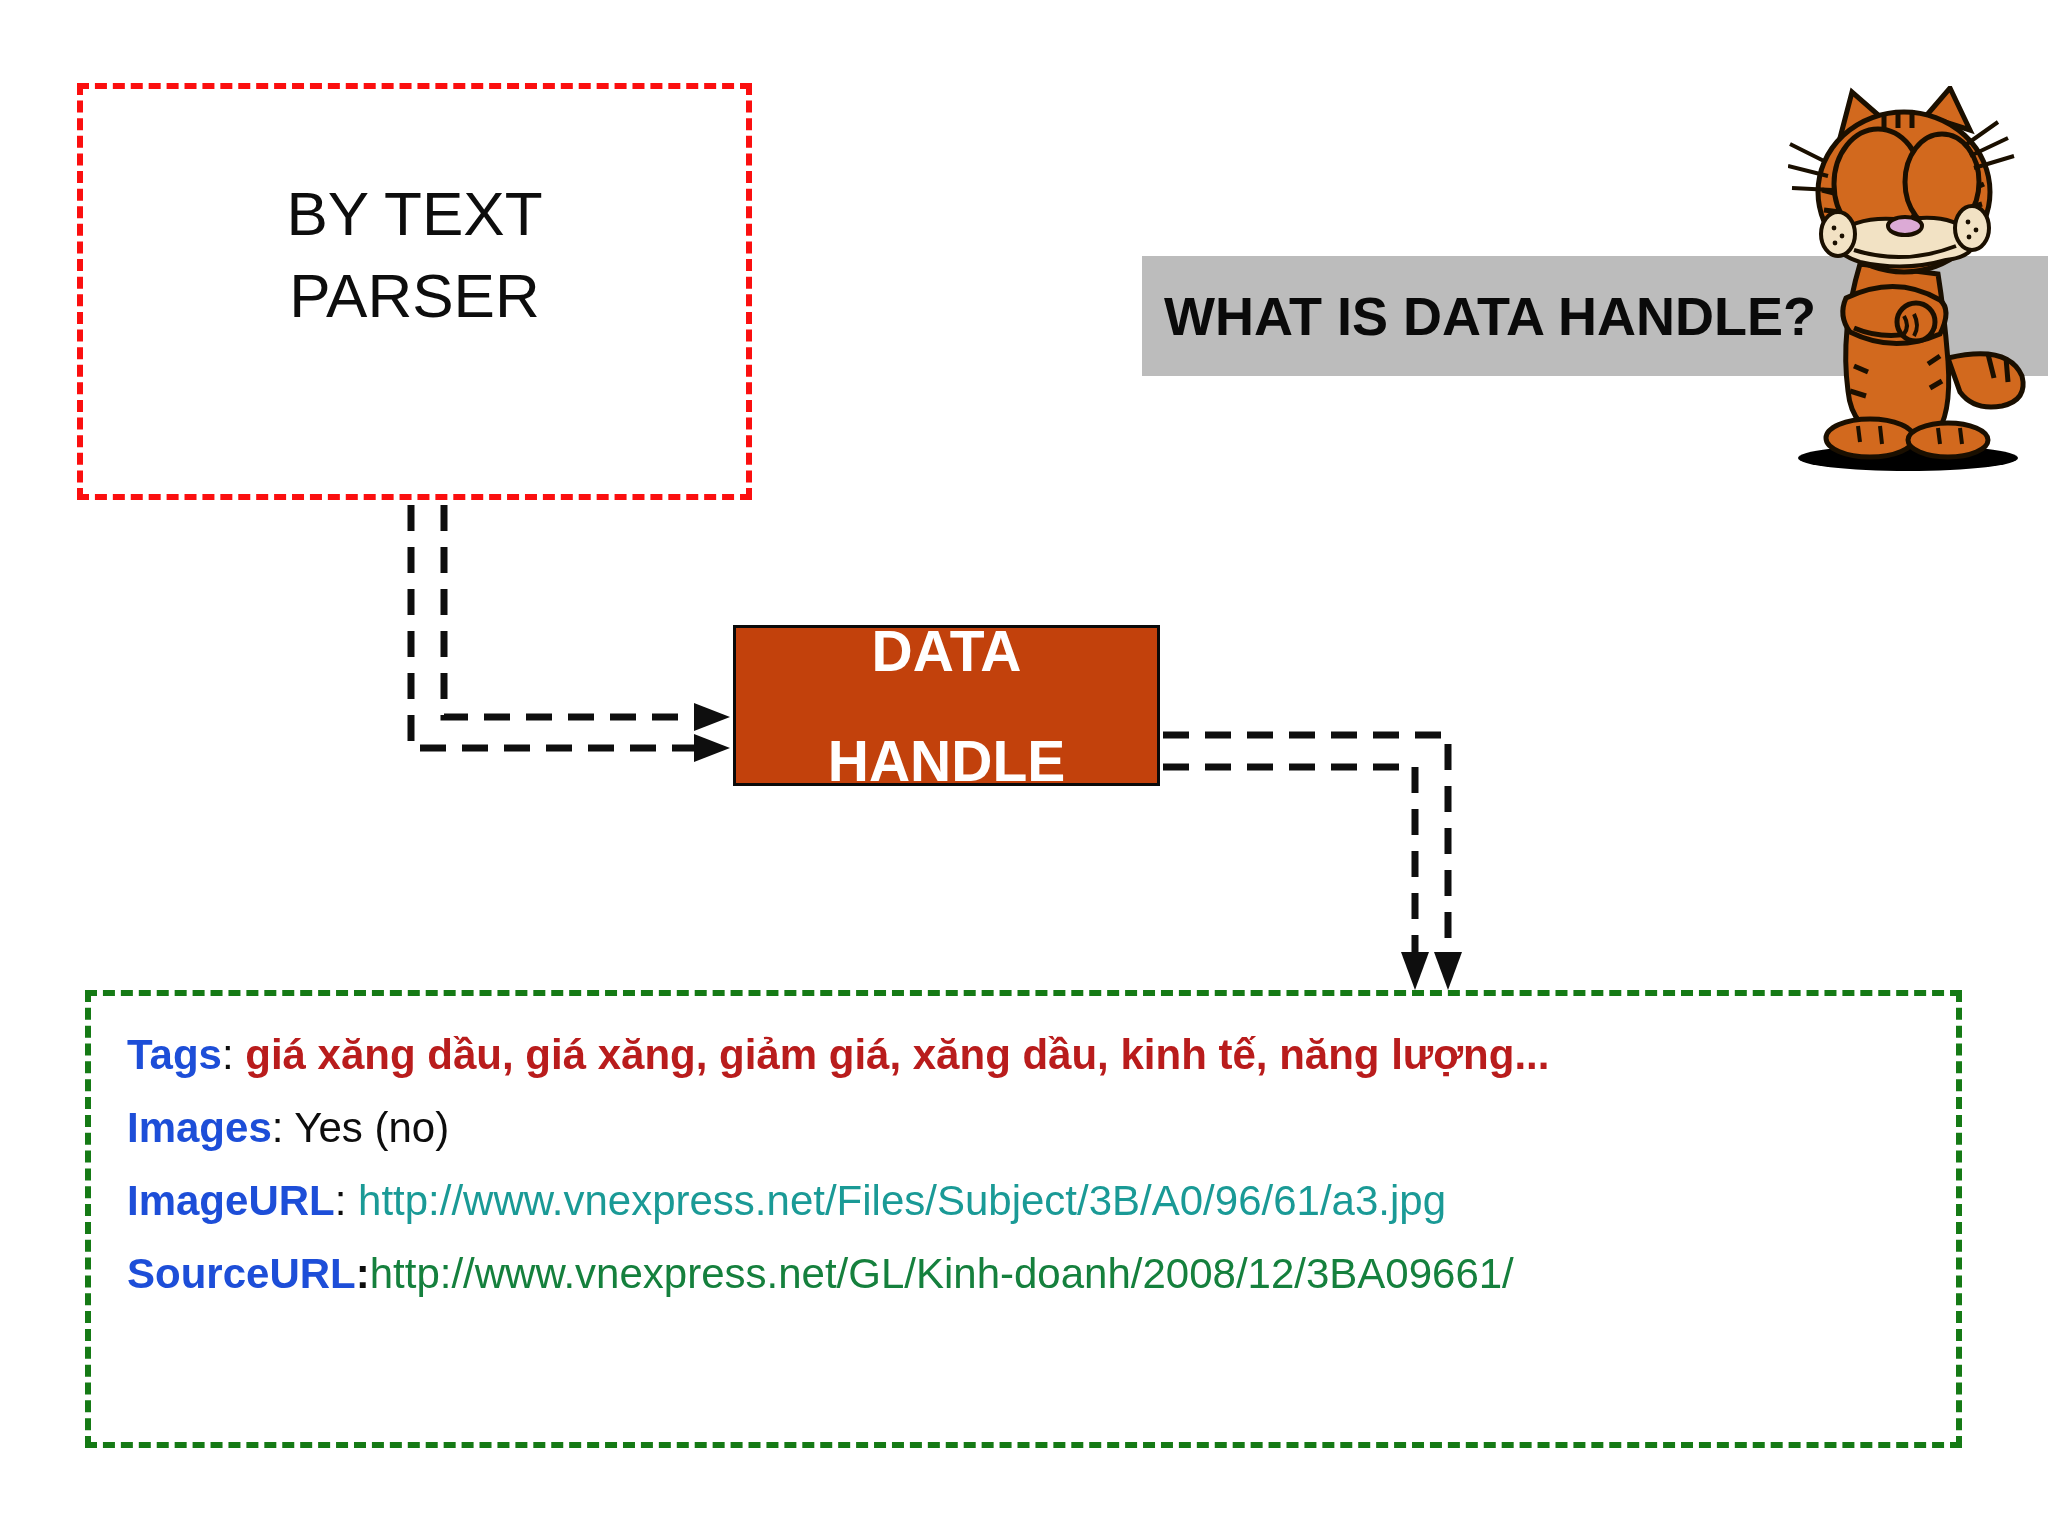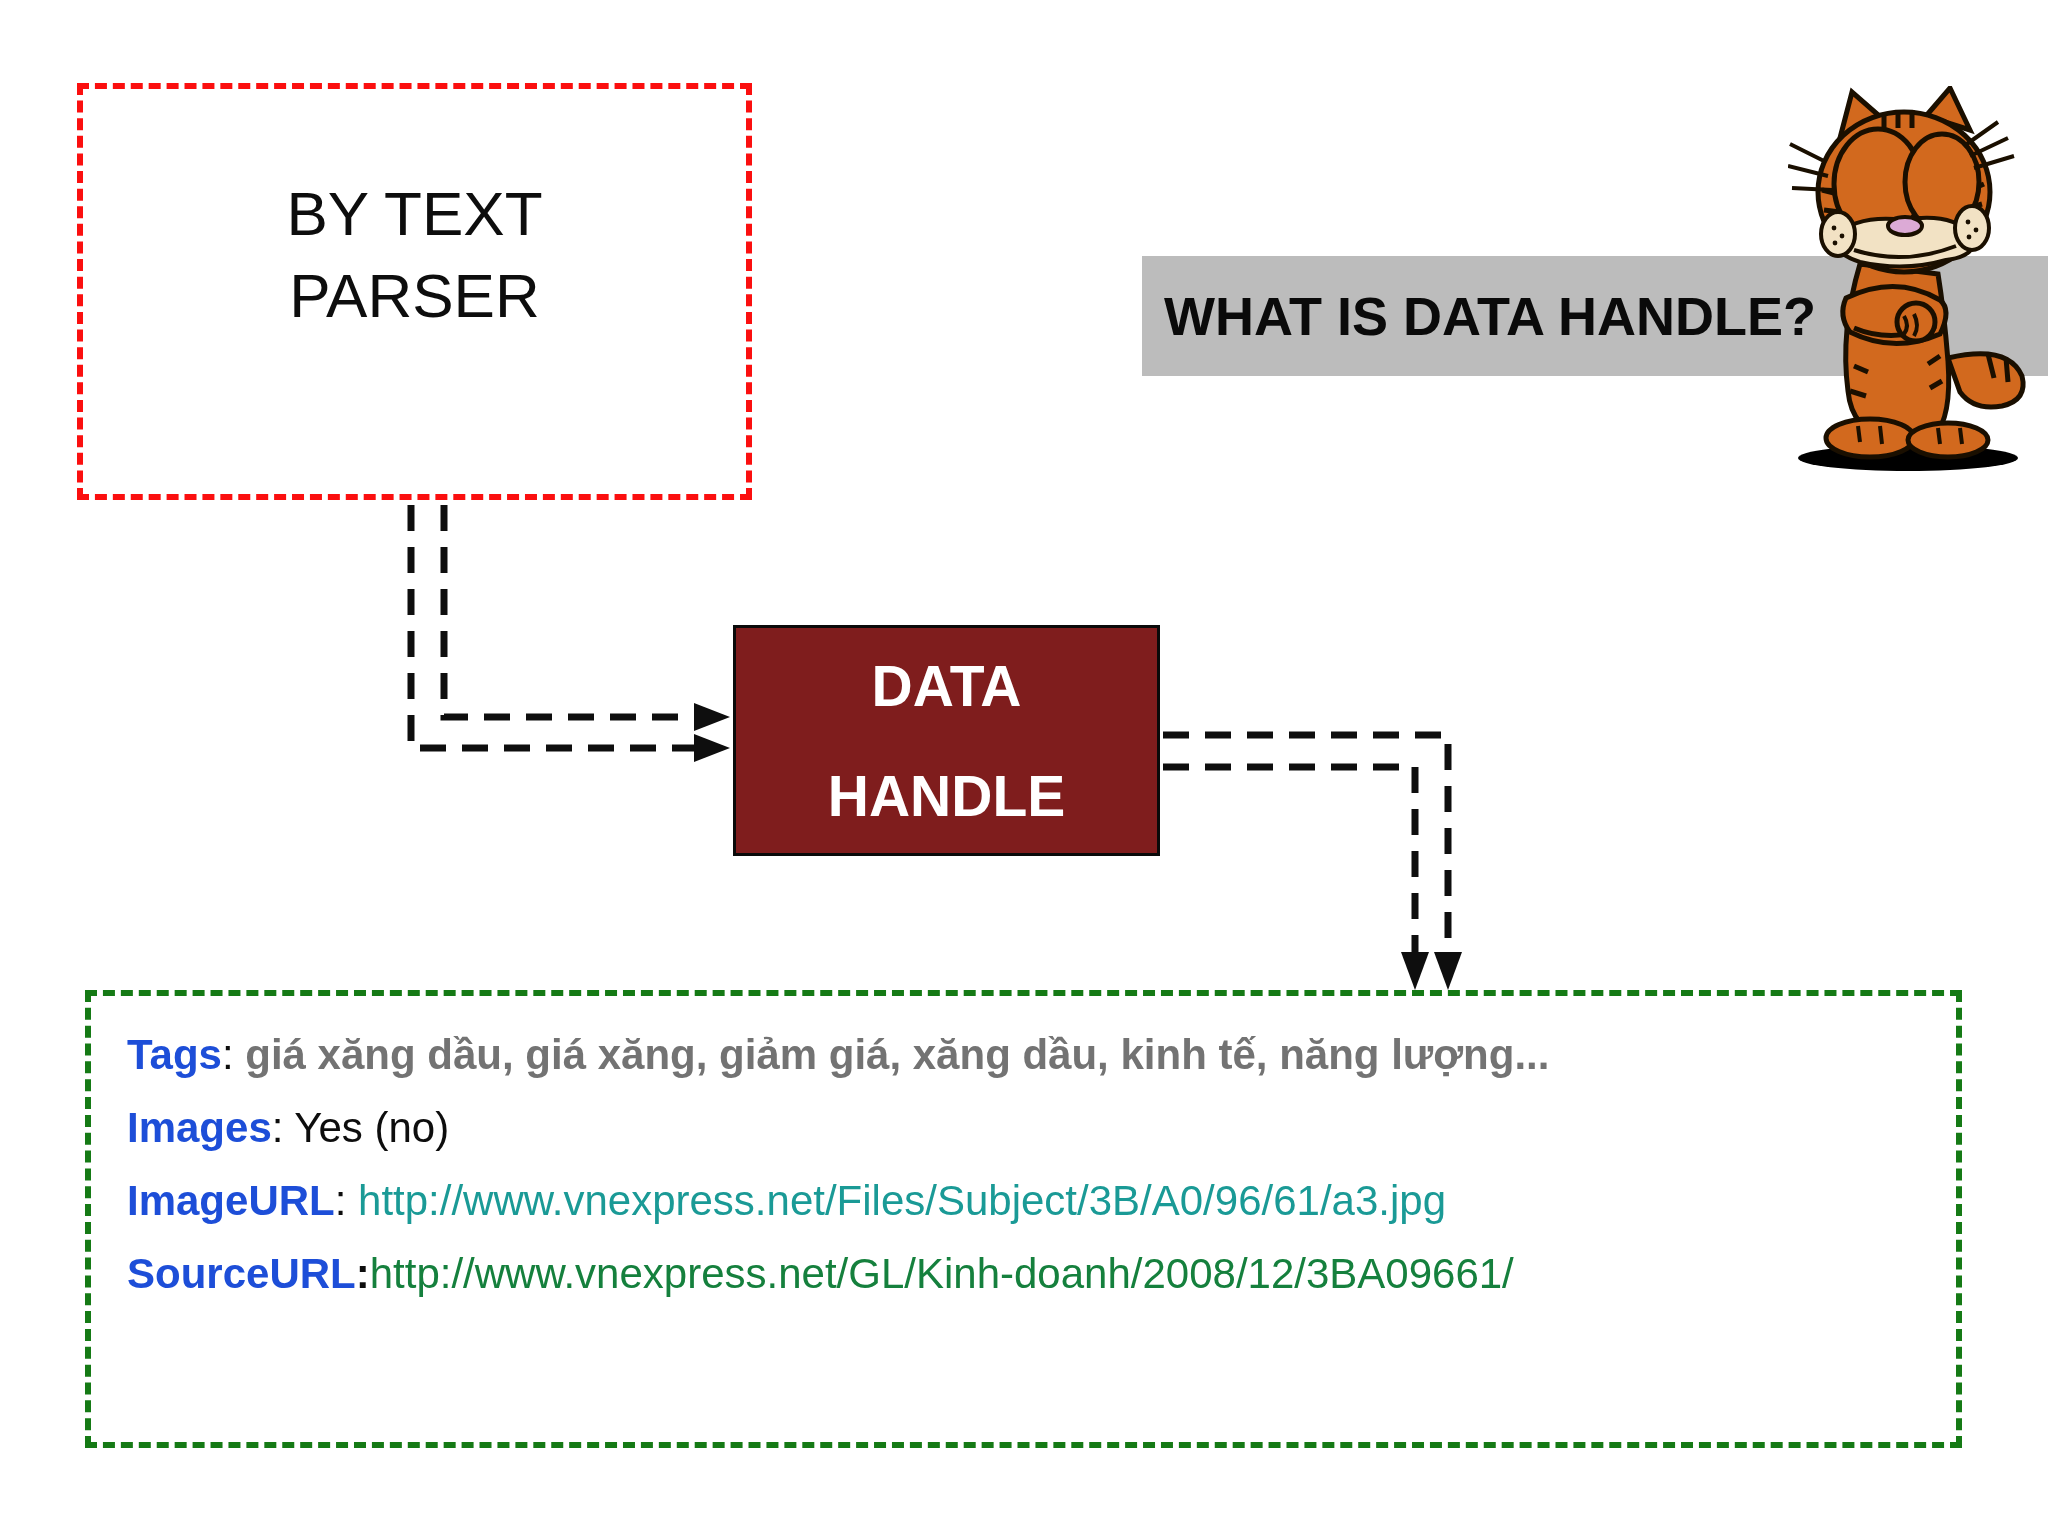--- a/index.html
+++ b/index.html
@@ -19,37 +19,37 @@
   
   .banner{
     position:absolute;left:1142px;top:256px;width:935px;height:120px;background:#bcbcbc;
     display:flex;align-items:center;z-index:1;
   }
   .banner-title{font-size:54px;font-weight:700;color:#0a0a0a;padding-left:22px;white-space:nowrap;}
   
   .garfield{position:absolute;left:1788px;top:86px;width:252px;height:392px;z-index:2;}
   
   .handle-box{
-    position:absolute;left:733px;top:625px;width:427px;height:231px;box-sizing:border-box;
-    background:#7f1d1d;border:3px solid #0a0a0a;
+    position:absolute;left:733px;top:625px;width:427px;height:161px;box-sizing:border-box;
+    background:#c2410c;border:3px solid #0a0a0a;
     display:flex;flex-direction:column;align-items:center;justify-content:center;gap:28px;
   }
   .handle-line{font-size:57px;line-height:82px;font-weight:700;color:#ffffff;text-align:center;}
   
   .connectors{position:absolute;left:0;top:0;width:2048px;height:1536px;pointer-events:none;}
   
   .result-box{
     position:absolute;left:85px;top:990px;width:1877px;height:458px;box-sizing:border-box;
     border:6px dashed #157a15;padding:22px 0 0 36px;
   }
   .row{font-size:42px;line-height:73px;white-space:nowrap;}
   .lbl{font-weight:700;color:#1d4ed8;}
   .sep{font-weight:400;color:#0d0d0d;}
   .sep-bold{font-weight:700;}
-  .val-red{font-weight:700;color:#737373;}
+  .val-red{font-weight:700;color:#b91c1c;}
   .val-plain{font-weight:400;color:#0d0d0d;}
   .val-teal{font-weight:400;color:#1a9a96;}
   .val-teal-bold{font-weight:400;color:#15803d;}
 </style>
 </head>
 <body>
 
 <div id="slide">
 
   <div class="parser-box">

